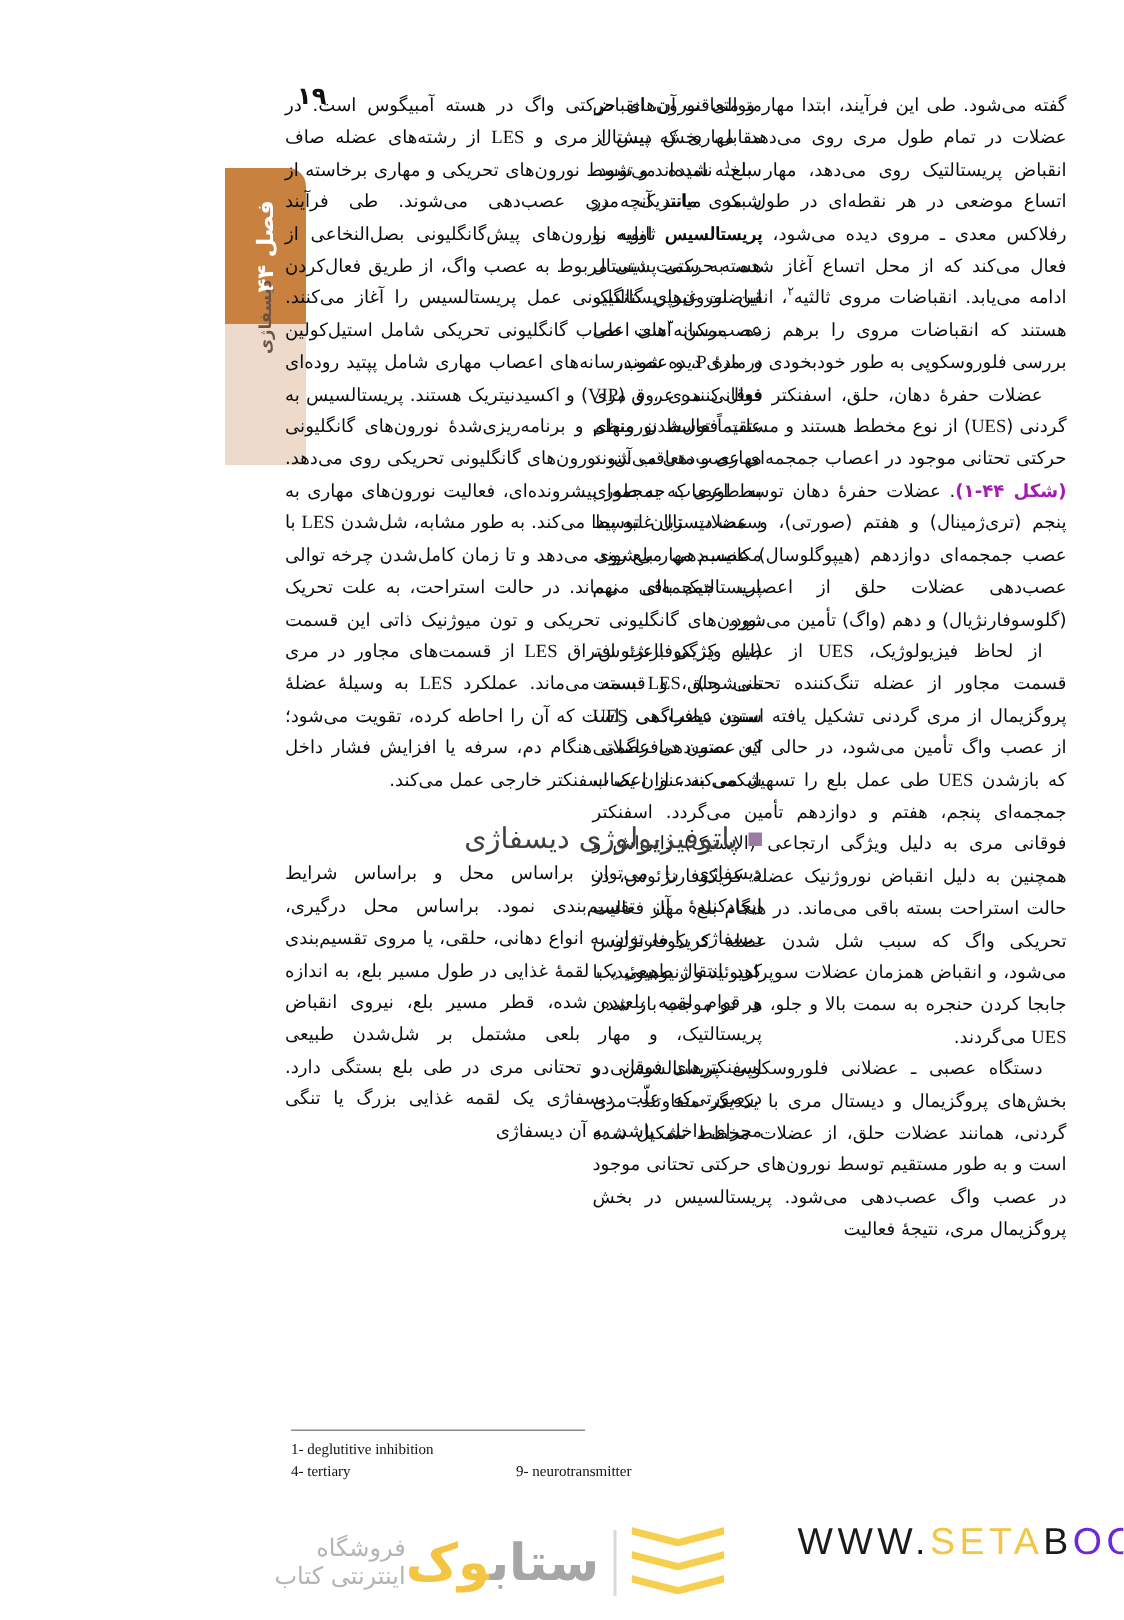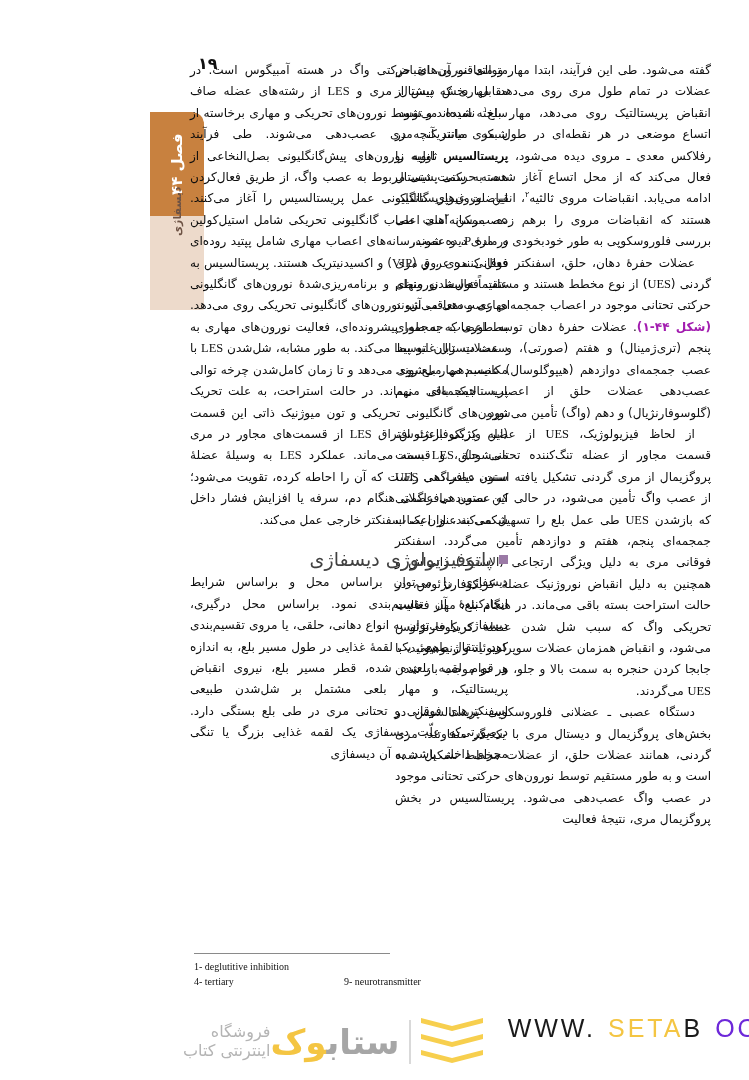--- a/index.html
+++ b/index.html
@@ -252,21 +252,21 @@
   .footer-url {
     font-family: "Liberation Sans", sans-serif;
     direction: ltr;
     font-size: 25px;
     letter-spacing: 3px;
     color: #1a1a1a;
     line-height: 32px;
     font-weight: 500;
     white-space: nowrap;
   }
-  .footer-url .y { color: #f4c542; margin-left: 12px; }
+  .footer-url .y { color: #f4c542; }
 </style>
 </head>
 <body>
 
 <div class="page">
 
   <div class="page-number">۱۹</div>
 
   <div class="side-tab">
     <div class="side-tab-top">

